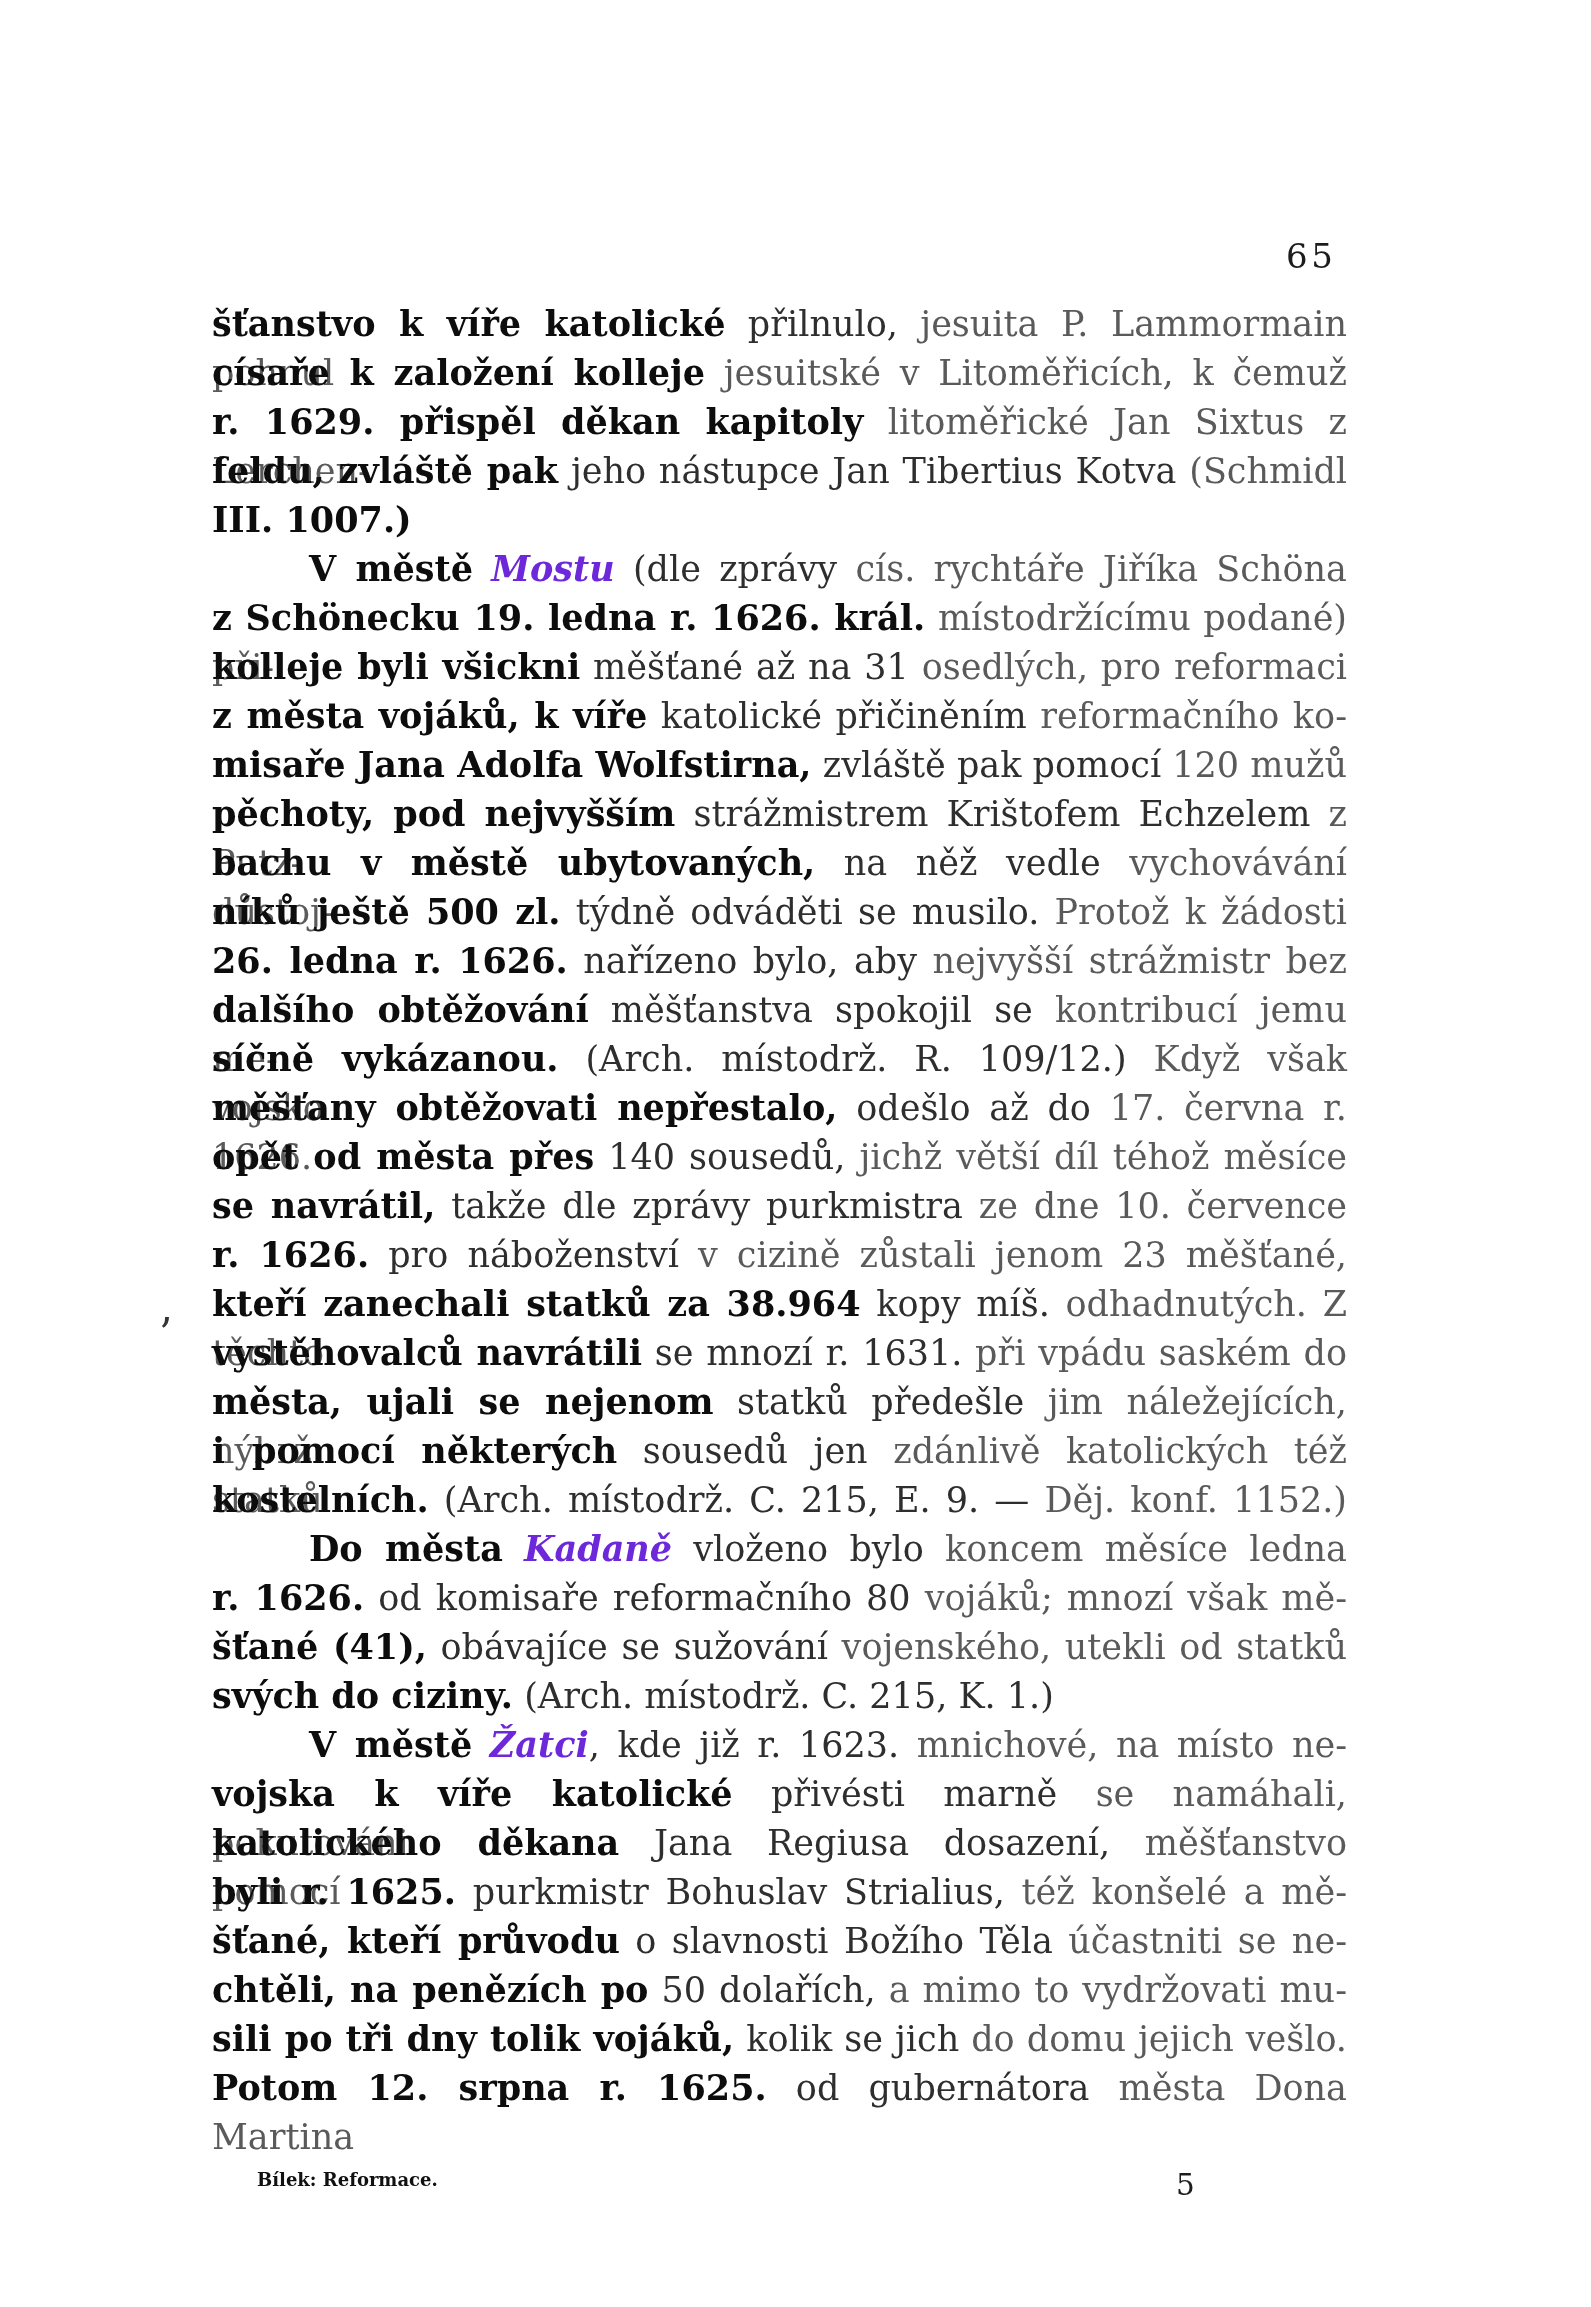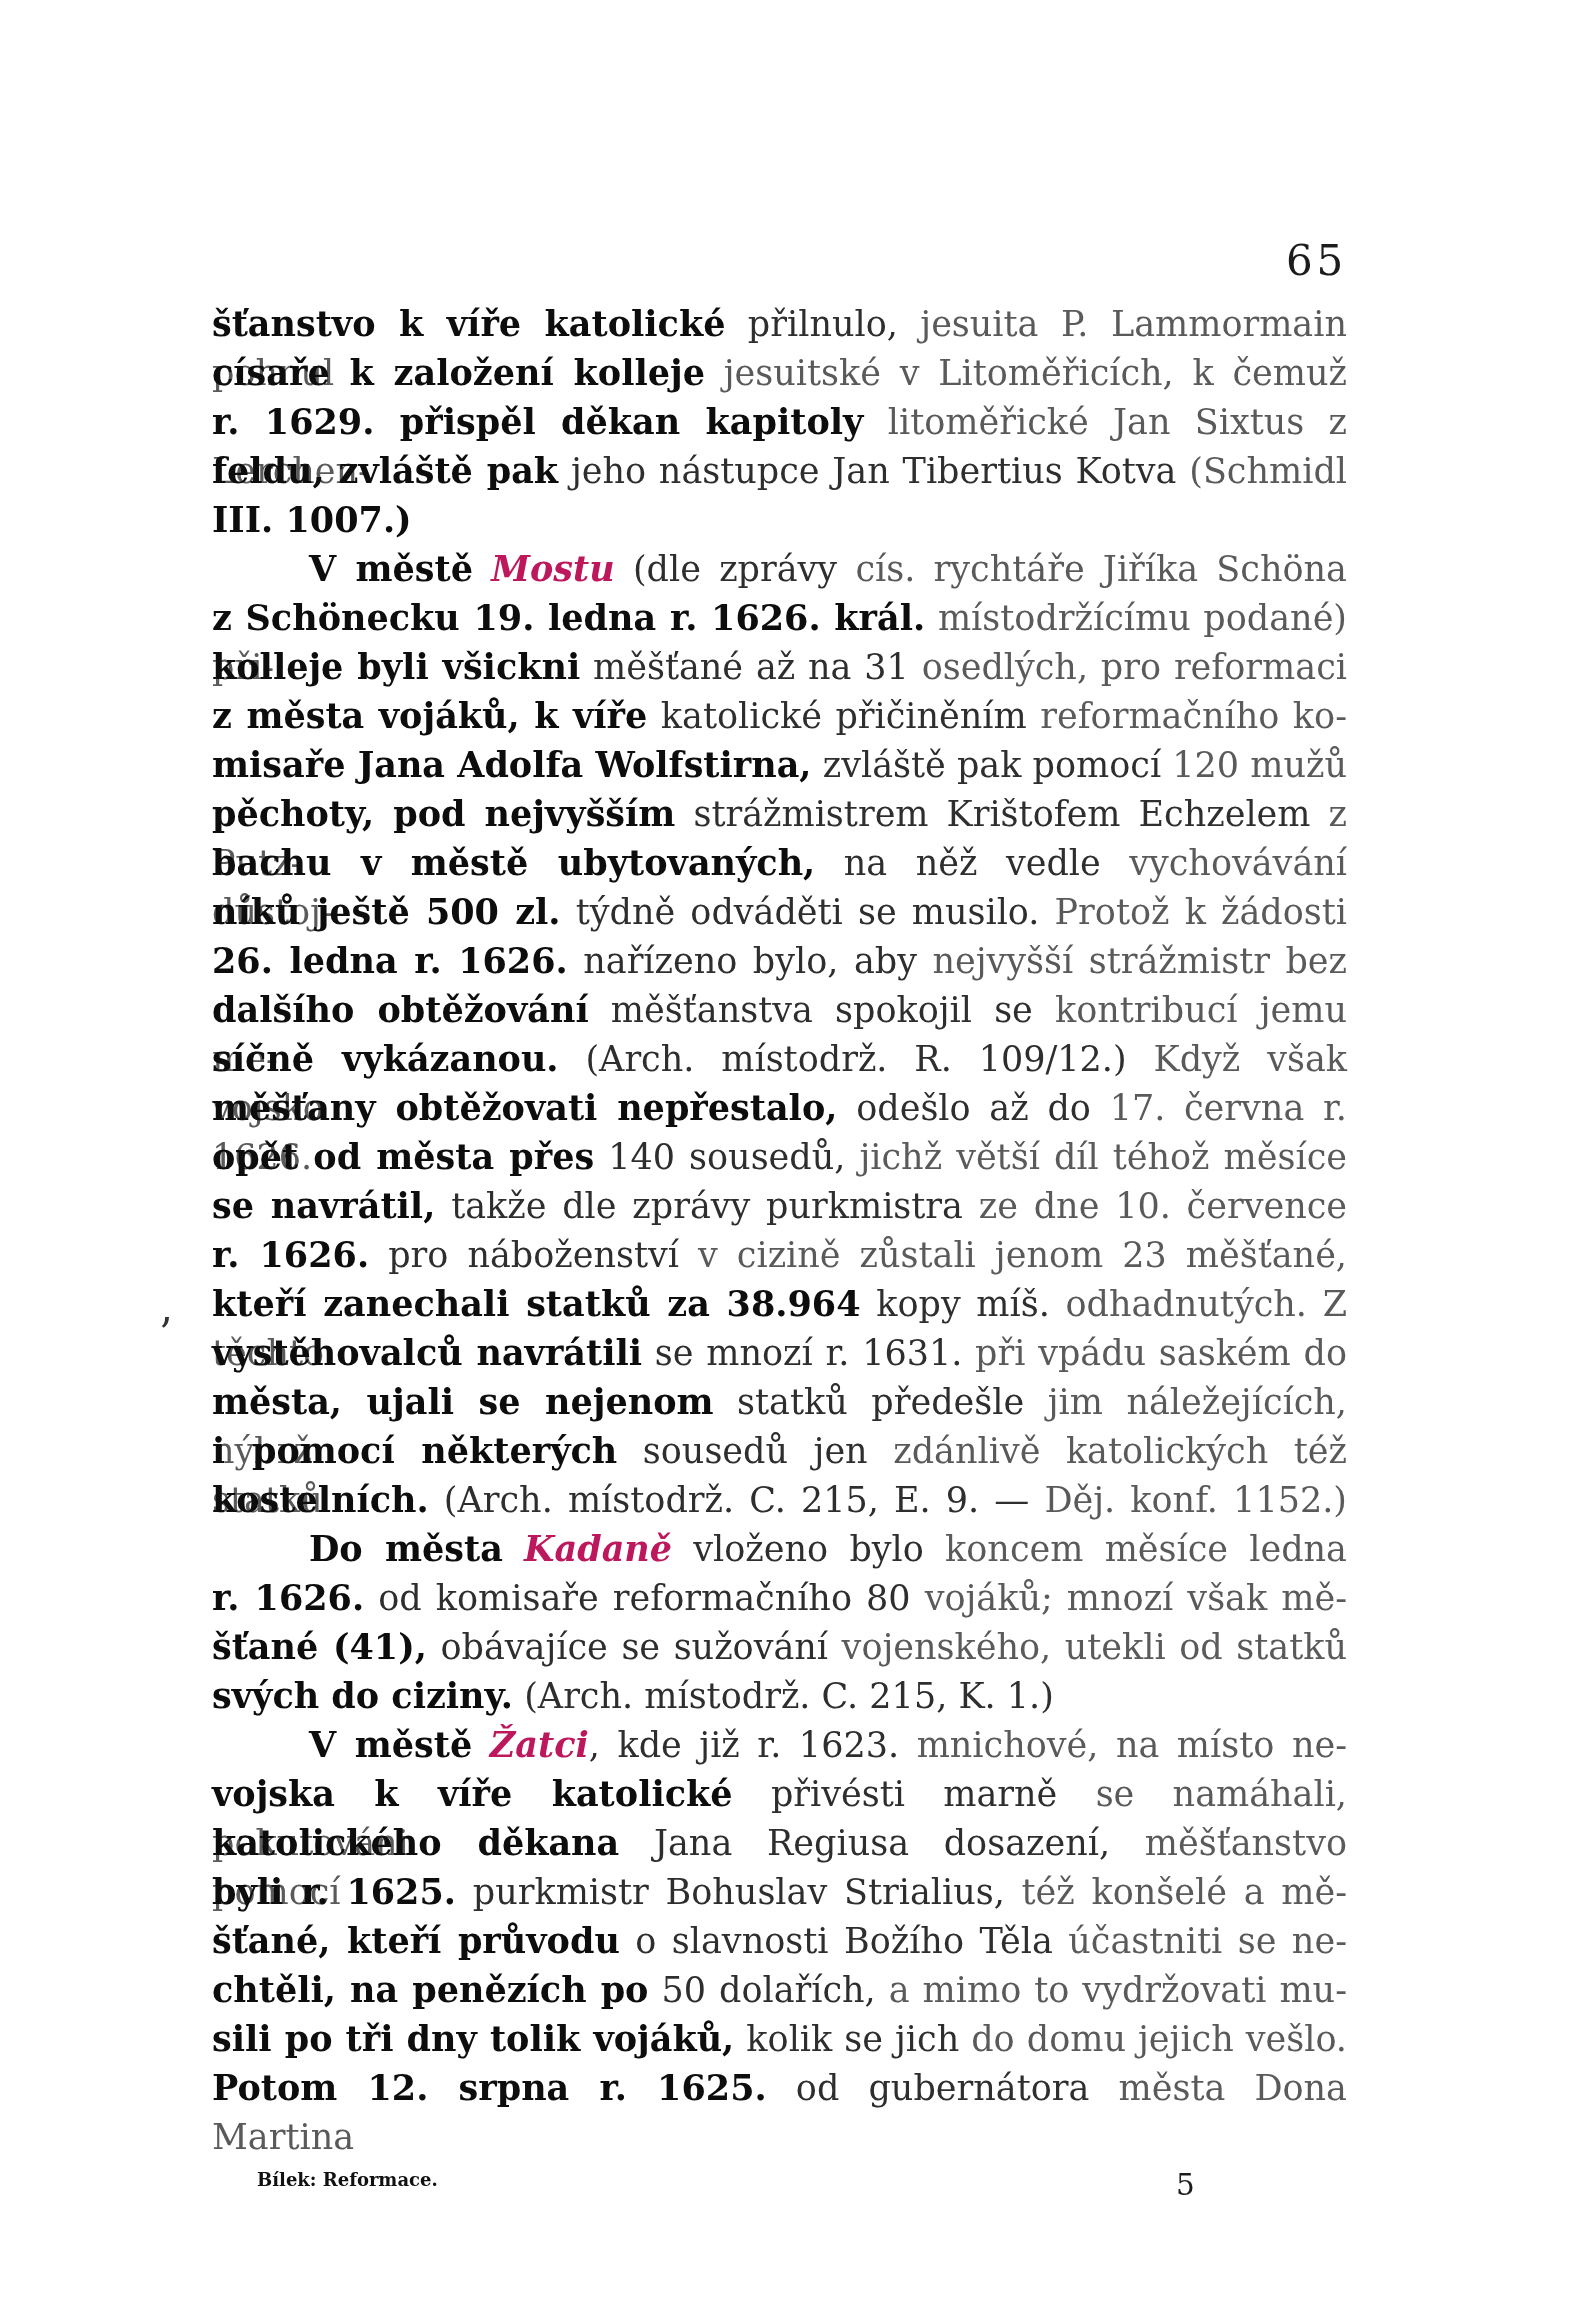--- a/index.html
+++ b/index.html
@@ -13,21 +13,21 @@
     height: 2526px;
     background: #ffffff;
     overflow: hidden;
     font-family: "DejaVu Serif", "Liberation Serif", serif;
     color: #2e2e2e;
   }
   .page-number {
     position: absolute;
     left: 1286px;
     top: 236px;
-    font-size: 42px;
+    font-size: 34px;
     letter-spacing: 3.7px;
     color: #1c1c1c;
   }
   .text-block {
     position: absolute;
     left: 212px;
     top: 299px;
     width: 1135px;
     font-size: 35px;
     line-height: 49px;
@@ -43,21 +43,21 @@
   .line.indent {
     text-indent: 97px;
   }
   .seg-bold {
     font-weight: 700;
     color: #0d0d0d;
   }
   .seg-bold-italic {
     font-weight: 700;
     font-style: italic;
-    color: #be185d;
+    color: #6d28d9;
   }
   .seg-normal {
     font-weight: 400;
     color: #2e2e2e;
   }
   .seg-light {
     font-weight: 400;
     color: #5a5a5a;
   }
   .margin-mark {

